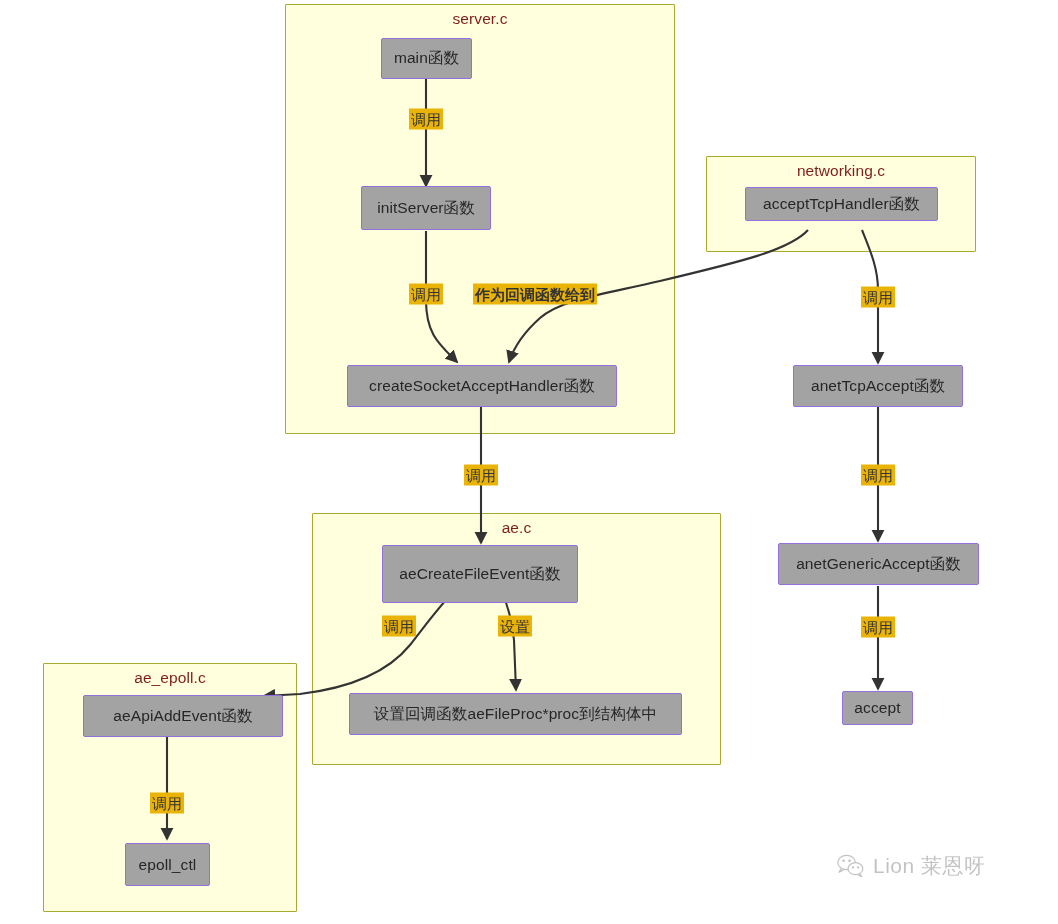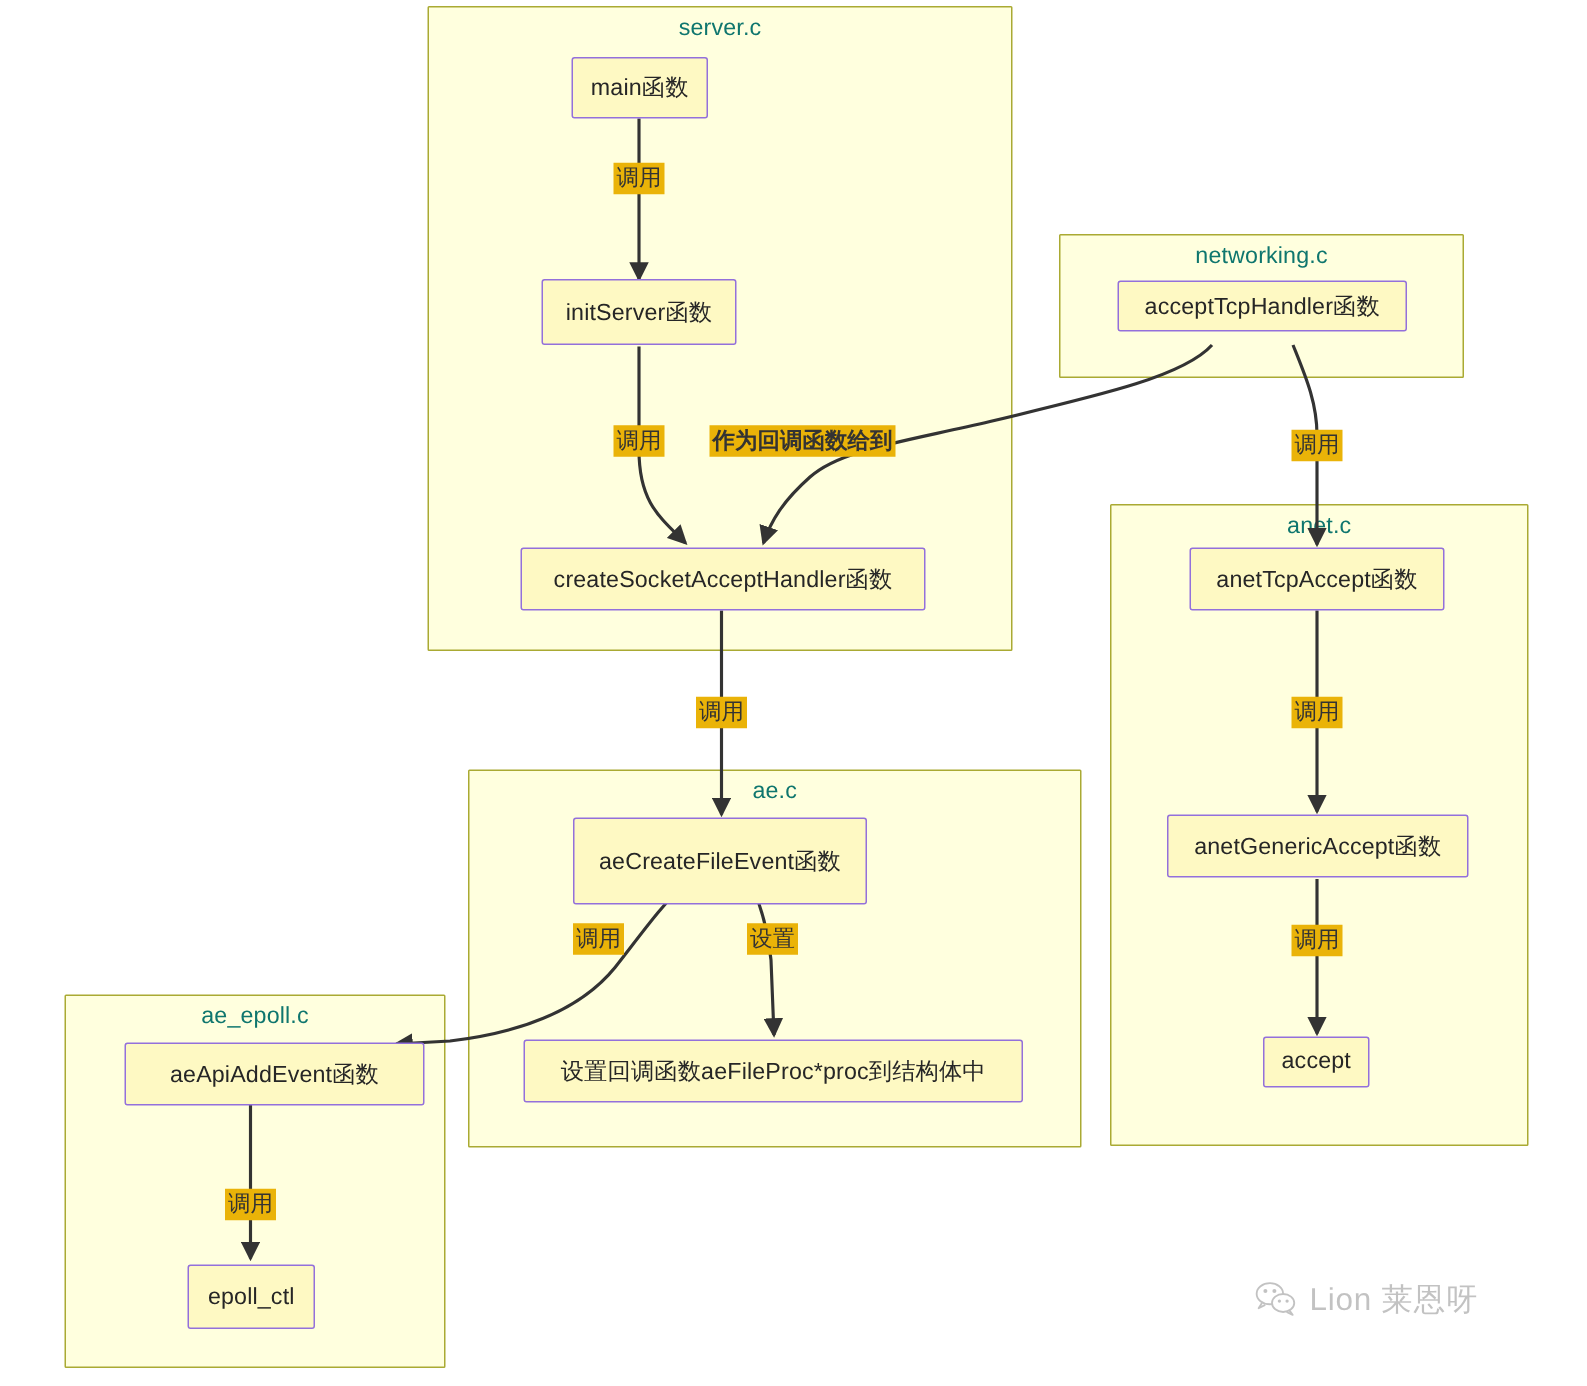--- a/index.html
+++ b/index.html
@@ -31,30 +31,30 @@
     border: 1.3px solid #aaaa33;
     border-radius: 1px;
   }
   .cluster-title {
     position: absolute;
     top: 5px;
     left: 0;
     width: 100%;
     text-align: center;
     font-size: 15.5px;
-    color: #0f766e;
+    color: #7f1d1d;
     letter-spacing: 0.1px;
     white-space: nowrap;
   }
 
   
   .node {
     position: absolute;
     box-sizing: border-box;
-    background: #fef9c3;
+    background: #a3a3a3;
     border: 1.3px solid #9370db;
     border-radius: 2px;
     display: flex;
     align-items: center;
     justify-content: center;
     font-size: 15.5px;
     color: #262626;
     white-space: nowrap;
     padding: 16px 10px;
     letter-spacing: 0.1px;
@@ -114,23 +114,20 @@
 <div id="canvas">
 
   <div class="cluster" style="left:285px; top:4px; width:390px; height:430px;">
     <div class="cluster-title">server.c</div>
   </div>
 
   <div class="cluster" style="left:706px; top:156px; width:270px; height:96px;">
     <div class="cluster-title">networking.c</div>
   </div>
 
-  <div class="cluster" style="left:740px; top:336px; width:279px; height:428px;">
-    <div class="cluster-title">anet.c</div>
-  </div>
 
   <div class="cluster" style="left:43px; top:663px; width:254px; height:249px;">
     <div class="cluster-title">ae_epoll.c</div>
   </div>
 
   <div class="cluster" style="left:312px; top:513px; width:409px; height:252px;">
     <div class="cluster-title">ae.c</div>
   </div>
 
   <svg id="edges" viewBox="0 0 1058 924" xmlns="http://www.w3.org/2000/svg">

